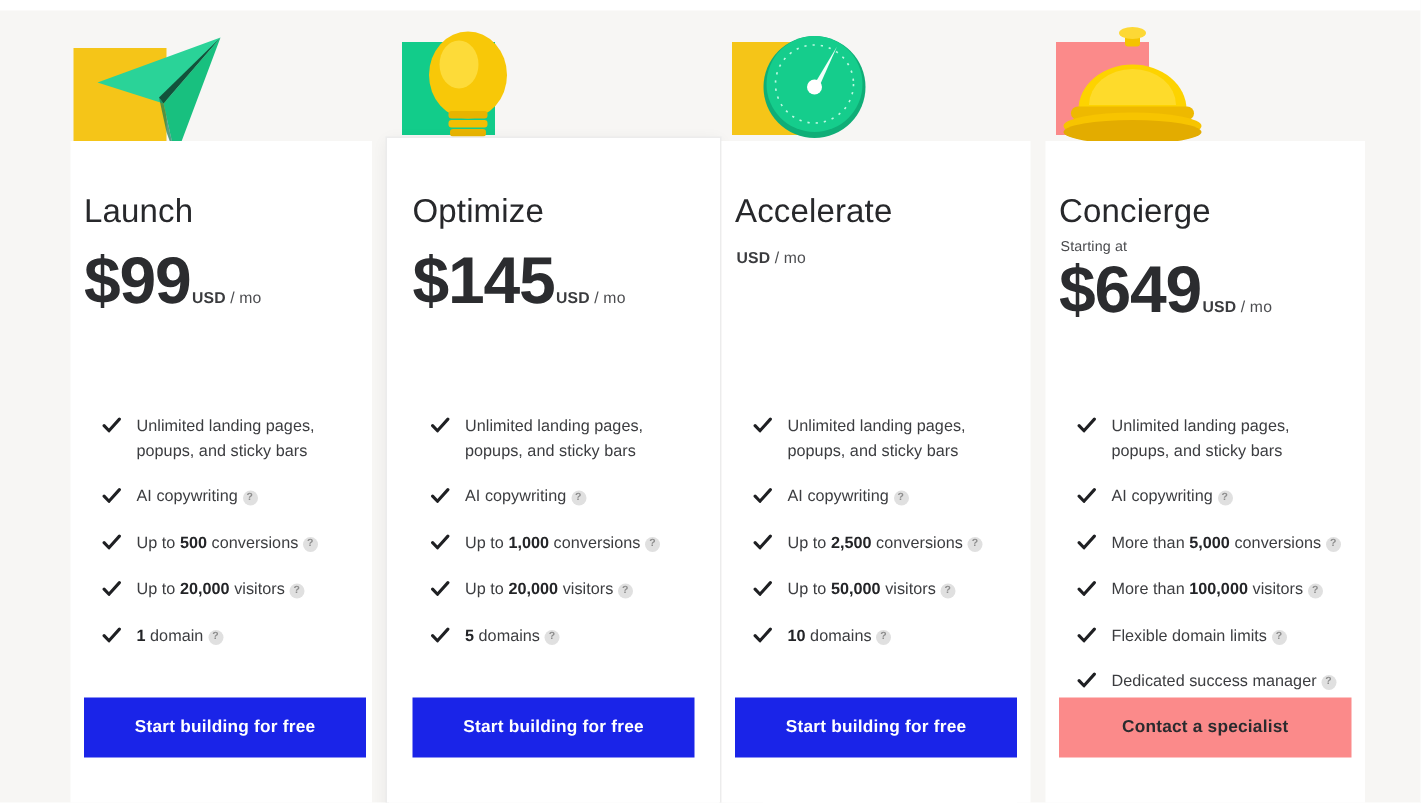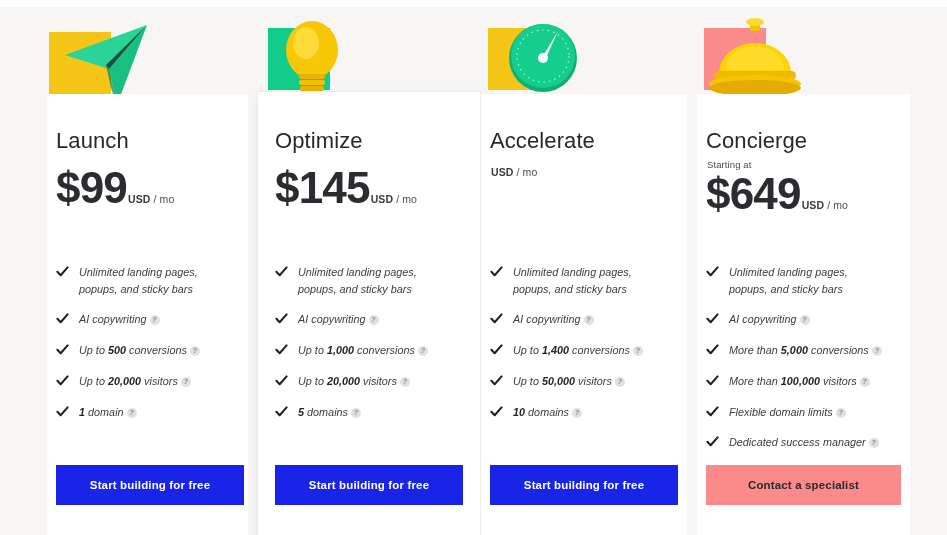--- a/index.html
+++ b/index.html
@@ -149,24 +149,23 @@
   }
   .price-unit b {
     font-weight: 700;
     color: #3a3b3e;
   }
 
   
   .features {
     position: absolute;
     list-style: none;
-    margin: 0;
+    margin: 12px;
     padding: 0;
     width: 180px;
-    font-style: italic;
   }
   .features li {
     position: relative;
     padding-left: 23px;
     margin-bottom: 14px;
     font-size: 10.8px;
     line-height: 1.55;
     color: #3c3d40;
     letter-spacing: 0.02px;
   }
@@ -375,21 +374,21 @@
           <li>
             <span class="tick"><svg viewBox="0 0 14 14">
                   <path d="M1.5 7.3 L5 11 L12.5 2.6" fill="none" stroke="currentColor" stroke-width="2.2" stroke-linecap="round" stroke-linejoin="round"></path>
                 </svg></span>
             <span>AI copywriting</span><span class="helpdot">?</span>
           </li>
           <li>
             <span class="tick"><svg viewBox="0 0 14 14">
                   <path d="M1.5 7.3 L5 11 L12.5 2.6" fill="none" stroke="currentColor" stroke-width="2.2" stroke-linecap="round" stroke-linejoin="round"></path>
                 </svg></span>
-            <span>Up to </span><b>1,400</b><span> conversions</span><span class="helpdot">?</span>
+            <span>Up to </span><b>2,500</b><span> conversions</span><span class="helpdot">?</span>
           </li>
           <li>
             <span class="tick"><svg viewBox="0 0 14 14">
                   <path d="M1.5 7.3 L5 11 L12.5 2.6" fill="none" stroke="currentColor" stroke-width="2.2" stroke-linecap="round" stroke-linejoin="round"></path>
                 </svg></span>
             <span>Up to </span><b>50,000</b><span> visitors</span><span class="helpdot">?</span>
           </li>
           <li>
             <span class="tick"><svg viewBox="0 0 14 14">
                   <path d="M1.5 7.3 L5 11 L12.5 2.6" fill="none" stroke="currentColor" stroke-width="2.2" stroke-linecap="round" stroke-linejoin="round"></path>

